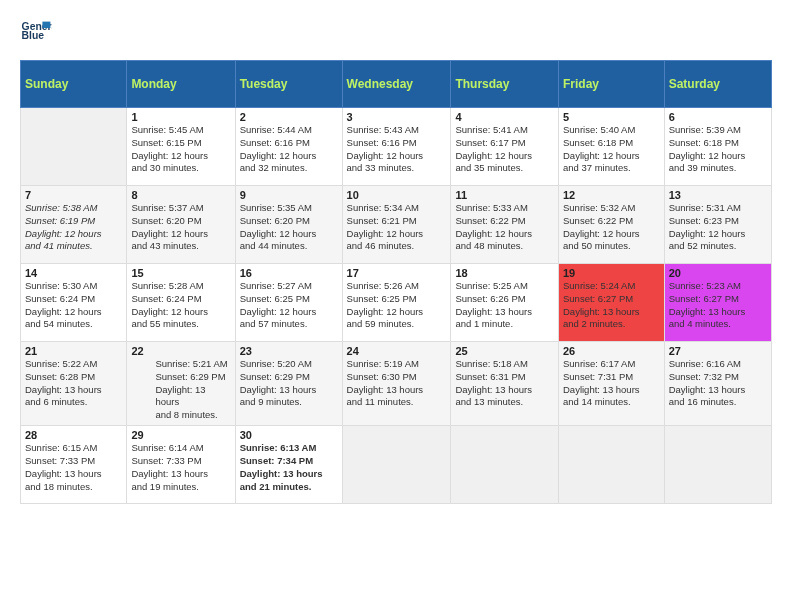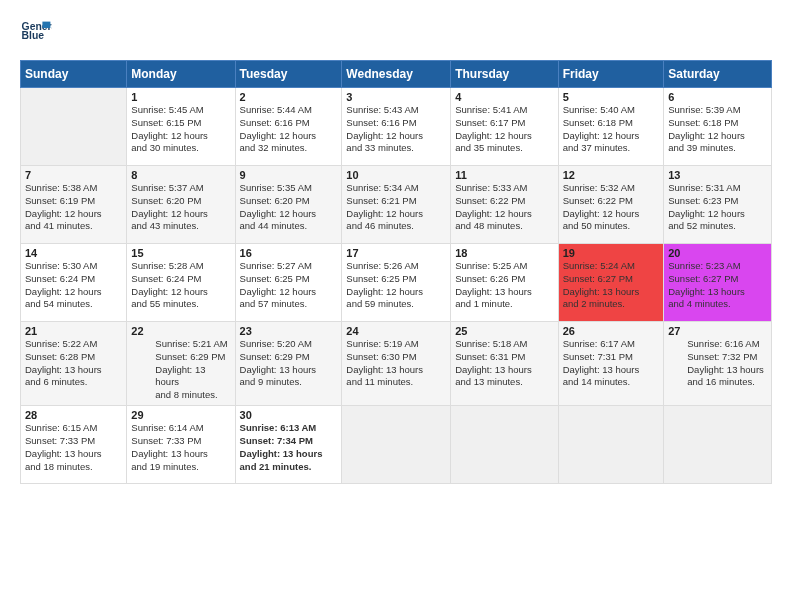--- a/index.html
+++ b/index.html
@@ -42,24 +42,24 @@
       font-size: 14px;
       color: #444;
     }
     .calendar {
       width: 100%;
       border-collapse: collapse;
       border: 1px solid #ccc;
     }
     .calendar th {
       background-color: #2060a0;
-      color: #ffffff;
+      color: #bef264;
       font-size: 12px;
       font-weight: bold;
-      padding: 6px 4px;
+      padding: 16px 4px;
       text-align: left;
       border: 1px solid #4a80c0;
       margin-top: 34px;
     }
     .calendar td {
       vertical-align: top;
       font-size: 10px;
       color: #333;
       padding: 3px 4px;
       border: 1px solid #ddd;
@@ -162,21 +162,21 @@
             <span class="day-number">6</span>
             <div class="day-info" style="white-space: pre-line;">Sunrise: 5:39 AM
 Sunset: 6:18 PM
 Daylight: 12 hours
 and 39 minutes.</div>
           </td>
         </tr>
         <tr>
           <td style="background: rgb(245, 245, 245);">
             <span class="day-number">7</span>
-            <div class="day-info" style="white-space: pre-line;">Sunrise: 5:38 AM
+            <div class="day-info" style="white-space: pre-line; font-style: italic;">Sunrise: 5:38 AM
 Sunset: 6:19 PM
 Daylight: 12 hours
 and 41 minutes.</div>
           </td>
           <td style="background: rgb(245, 245, 245);">
             <span class="day-number">8</span>
             <div class="day-info" style="white-space: pre-line;">Sunrise: 5:37 AM
 Sunset: 6:20 PM
 Daylight: 12 hours
 and 43 minutes.</div>
@@ -306,21 +306,21 @@
           </td>
           <td style="background: rgb(245, 245, 245);">
             <span class="day-number">26</span>
             <div class="day-info" style="white-space: pre-line;">Sunrise: 6:17 AM
 Sunset: 7:31 PM
 Daylight: 13 hours
 and 14 minutes.</div>
           </td>
           <td style="background: rgb(245, 245, 245);">
             <span class="day-number">27</span>
-            <div class="day-info" style="white-space: pre-line; margin-left: 19px;">Sunrise: 6:16 AM
+            <div class="day-info" style="white-space: pre-line;">Sunrise: 6:16 AM
 Sunset: 7:32 PM
 Daylight: 13 hours
 and 16 minutes.</div>
           </td>
         </tr>
         <tr>
           <td style="background: rgb(255, 255, 255);">
             <span class="day-number">28</span>
             <div class="day-info" style="white-space: pre-line;">Sunrise: 6:15 AM
 Sunset: 7:33 PM

